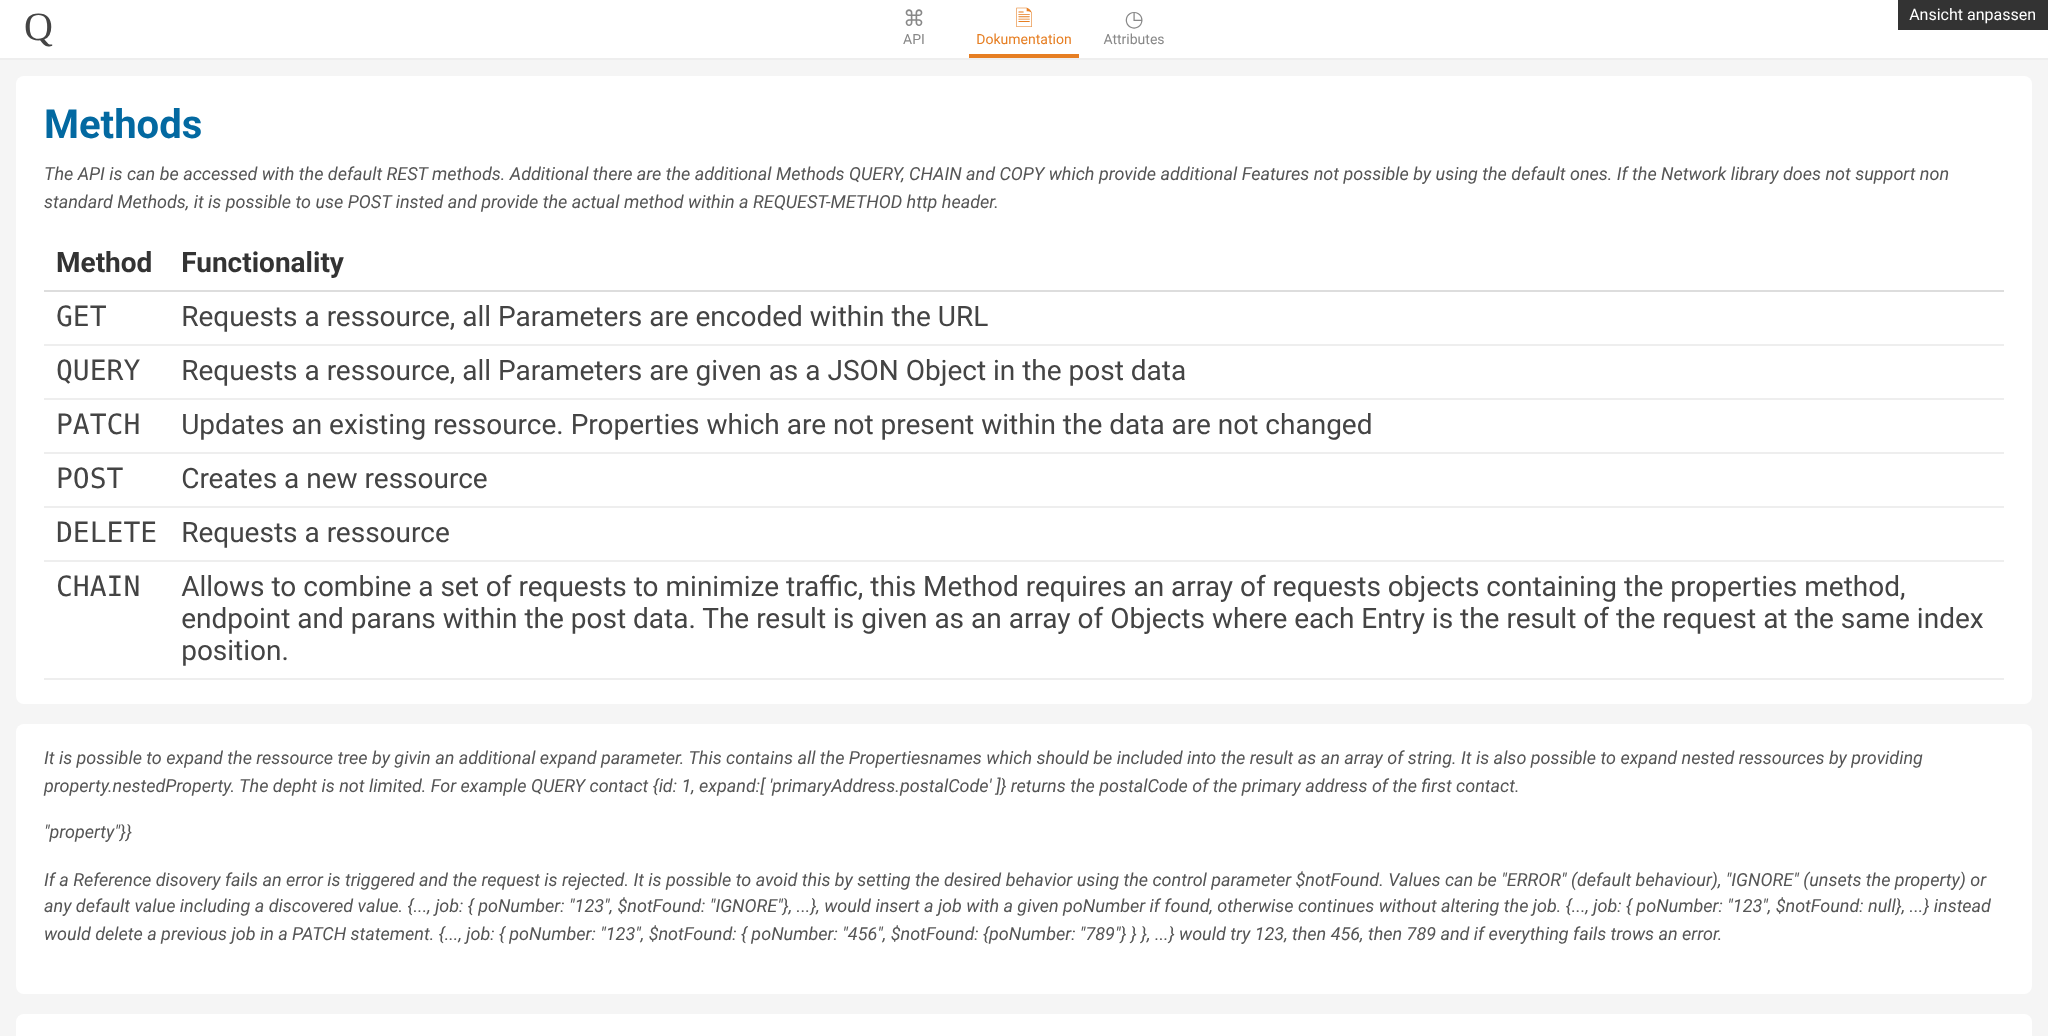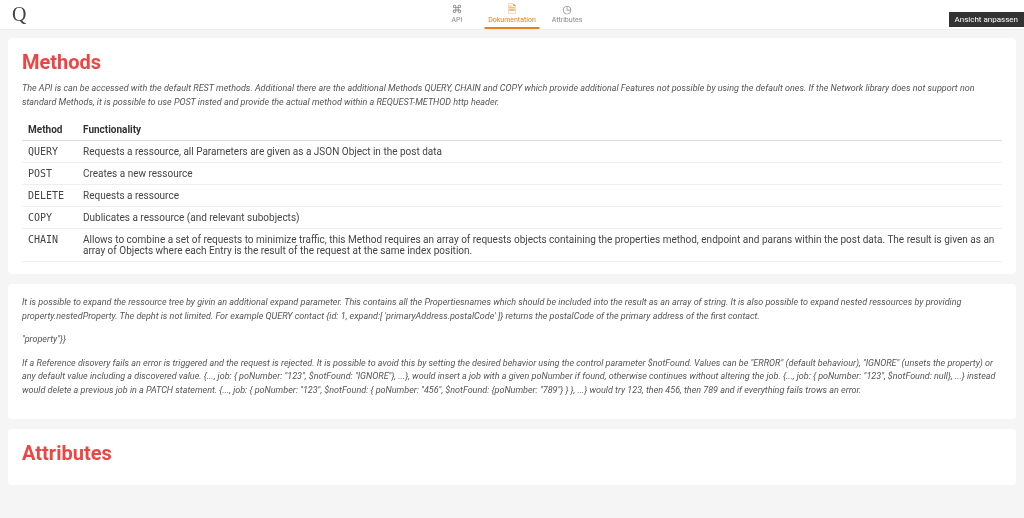--- a/index.html
+++ b/index.html
@@ -4,26 +4,26 @@
 <style>
 * { margin: 0; padding: 0; box-sizing: border-box; }
 body { font-family: -apple-system, BlinkMacSystemFont, "Segoe UI", Roboto, Arial, sans-serif; background: #f5f5f5; color: #333; font-size: 10px; }
 .topbar { background: #fff; height: 30px; display: flex; align-items: center; padding: 0 12px; border-bottom: 1px solid #eee; position: relative; }
 .logo { font-family: Georgia, serif; font-size: 20px; color: #444; font-weight: 300; }
 .nav-center { position: absolute; left: 50%; top: 0; transform: translateX(-50%); display: flex; height: 100%; }
 .nav-item { display: flex; flex-direction: column; align-items: center; justify-content: center; width: 55px; height: 100%; cursor: pointer; color: #888; gap: 1px; border-bottom: 2px solid transparent; }
 .nav-item.active { color: #e67e22; border-bottom-color: #e67e22; }
 .nav-icon { font-size: 11px; line-height: 1; }
 .nav-label { font-size: 7px; }
-.topright { position: absolute; right: 0; top: 12px; background: #333; color: #fff; font-size: 8px; padding: 3px 6px; }
+.topright { position: absolute; right: 0; top: 0; background: #333; color: #fff; font-size: 8px; padding: 3px 6px; }
 .page { padding: 8px; }
 .card { background: #fff; border-radius: 4px; padding: 12px 14px; margin-bottom: 10px; }
-h1 { font-size: 20px; font-weight: 700; margin-bottom: 8px; color: #ef4444; }
+h1 { font-size: 20px; font-weight: 700; margin-bottom: 8px; color: #0369a1; }
 .prose { font-size: 9px; color: #555; line-height: 1.5; margin-bottom: 10px; font-style: italic; }
-table { width: 100%; border-collapse: collapse; font-size: 10px; }
+table { width: 100%; border-collapse: collapse; font-size: 14px; }
 th { text-align: left; font-weight: 700; padding: 5px 6px; border-bottom: 1px solid #ddd; color: #333; }
 td { padding: 5px 6px; border-bottom: 1px solid #eee; vertical-align: top; color: #444; }
 td.code { font-family: Menlo, Consolas, monospace; white-space: nowrap; width: 55px; }
 </style>
 </head>
 <body>
 
 <div class="topbar">
   <div class="logo">Q</div>
   <div class="nav-center">
@@ -50,34 +50,38 @@
     <p class="prose">The API is can be accessed with the default REST methods. Additional there are the additional Methods QUERY, CHAIN and COPY which provide additional Features not possible by using the default ones. If the Network library does not support non standard Methods, it is possible to use POST insted and provide the actual method within a REQUEST-METHOD http header.</p>
     <table>
       <thead>
         <tr>
           <th>Method</th>
           <th>Functionality</th>
         </tr>
       </thead>
       <tbody id="methods-body">
           <tr>
+            <td class="code">GET</td>
+            <td>Requests a ressource, all Parameters are encoded within the URL</td>
+          </tr>
+          <tr>
             <td class="code">QUERY</td>
             <td>Requests a ressource, all Parameters are given as a JSON Object in the post data</td>
+          </tr>
+          <tr>
+            <td class="code">PATCH</td>
+            <td>Updates an existing ressource. Properties which are not present within the data are not changed</td>
           </tr>
           <tr>
             <td class="code">POST</td>
             <td>Creates a new ressource</td>
           </tr>
           <tr>
             <td class="code">DELETE</td>
             <td>Requests a ressource</td>
-          </tr>
-          <tr>
-            <td class="code">COPY</td>
-            <td>Dublicates a ressource (and relevant subobjects)</td>
           </tr>
           <tr>
             <td class="code">CHAIN</td>
             <td>Allows to combine a set of requests to minimize traffic, this Method requires an array of requests objects containing the properties method, endpoint and parans within the post data. The result is given as an array of Objects where each Entry is the result of the request at the same index position.</td>
           </tr>
         </tbody>
     </table>
   </div>
 
   <div class="card">

